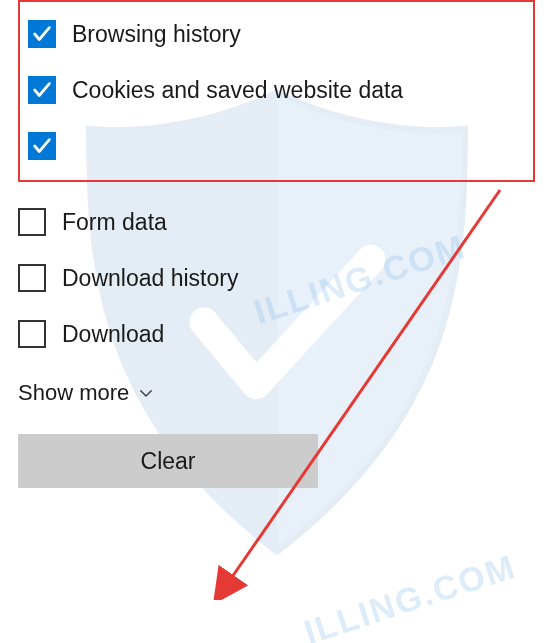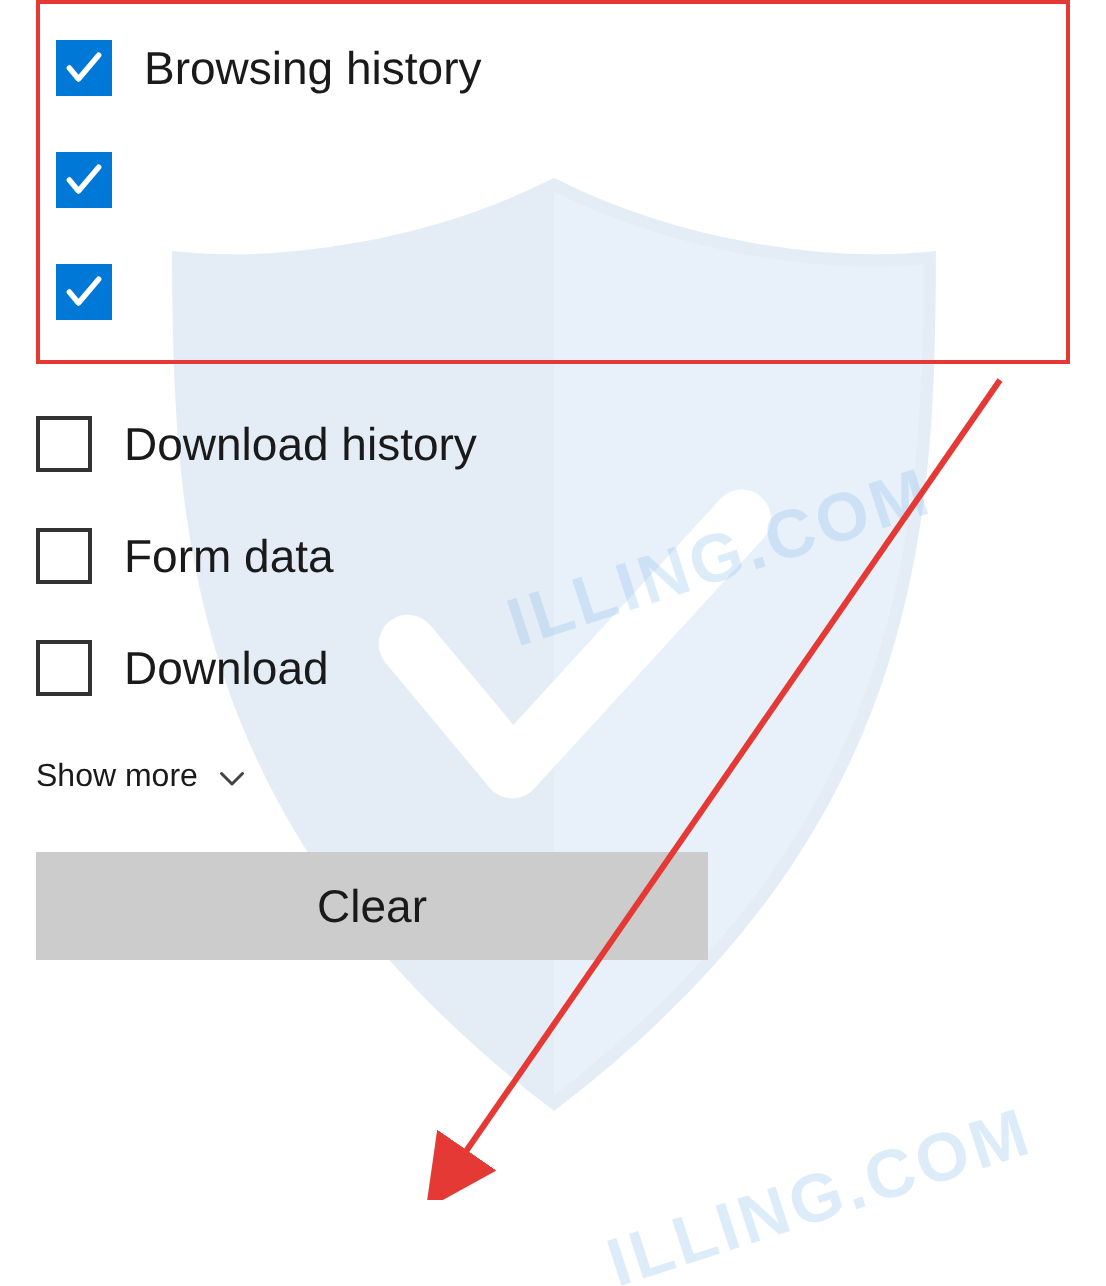--- a/index.html
+++ b/index.html
@@ -68,28 +68,28 @@
       font-weight: 400;
     }
     .show-more {
       display: flex;
       align-items: center;
       gap: 8px;
       padding: 18px 0 28px 0;
       cursor: pointer;
     }
     .show-more-text {
-      font-size: 16px;
+      font-size: 22px;
       color: #1a1a1a;
     }
     .chevron {
       display: inline-flex;
     }
     .clear-button {
-      width: 336px;
+      width: 300px;
       height: 54px;
       background: #cccccc;
       border: none;
       font-size: 23px;
       color: #1a1a1a;
       cursor: pointer;
       font-family: inherit;
     }
     
     .arrow-annotation {
@@ -137,39 +137,40 @@
       </div>
       <span class="option-label">Browsing history</span>
     </div>
 
     <div class="option-row">
       <div class="checkbox checked">
         <svg width="22" height="22" viewBox="0 0 24 24">
           <path d="M4 12 L9 18 L20 5" stroke="#ffffff" stroke-width="3" fill="none" stroke-linecap="round" stroke-linejoin="round"></path>
         </svg>
       </div>
+      <span class="option-label">Cookies and saved website data</span>
     </div>
 
     <div class="option-row">
       <div class="checkbox checked">
         <svg width="22" height="22" viewBox="0 0 24 24">
           <path d="M4 12 L9 18 L20 5" stroke="#ffffff" stroke-width="3" fill="none" stroke-linecap="round" stroke-linejoin="round"></path>
         </svg>
       </div>
     </div>
   </div>
 
   <div class="option-row">
     <div class="checkbox unchecked"></div>
-    <span class="option-label">Download history</span>
+    <span class="option-label">Form data</span>
   </div>
 
   <div class="option-row">
     <div class="checkbox unchecked"></div>
-    <span class="option-label">Form data</span>
+    <span class="option-label">Download history</span>
   </div>
 
   <div class="option-row">
     <div class="checkbox unchecked"></div>
     <span class="option-label">Download</span>
   </div>
 
   <div class="show-more">
     <span class="show-more-text">Show more</span>
     <span class="chevron">

